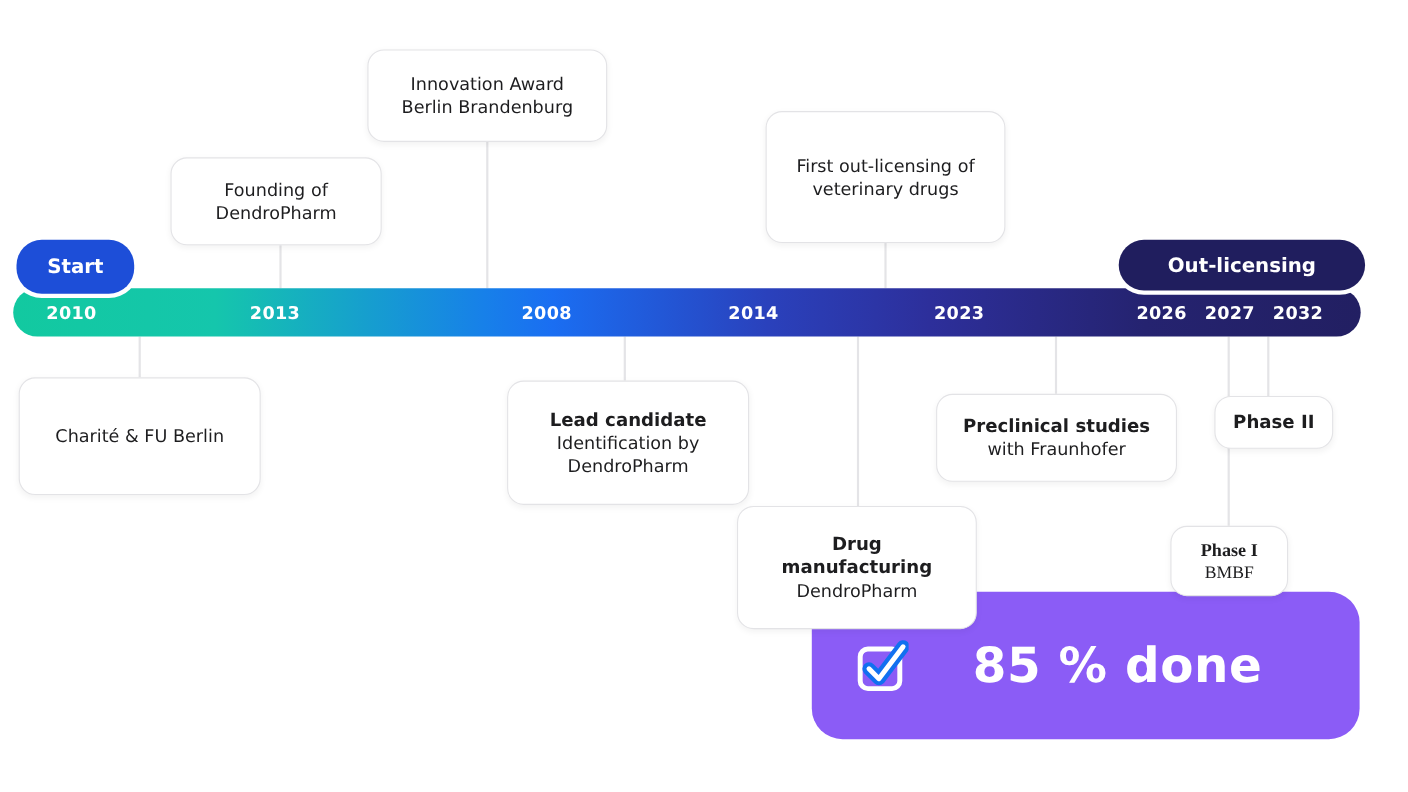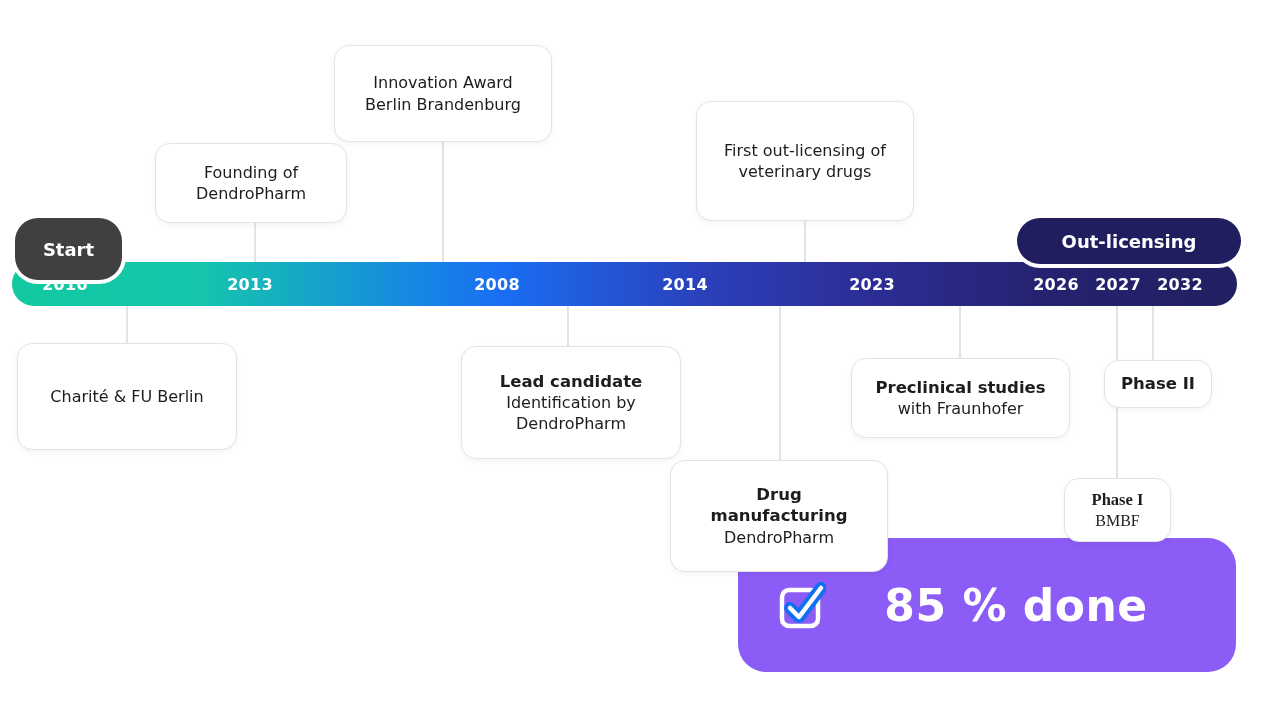--- a/index.html
+++ b/index.html
@@ -23,37 +23,37 @@
     color: #ffffff; font-weight: bold; font-size: 16px; letter-spacing: .3px;
     white-space: nowrap;
   }
   
   .pill {
     position: absolute; display: flex; align-items: center; justify-content: center;
     color: #fff; font-weight: bold; font-size: 18px;
     border-radius: 23px; box-shadow: 0 0 0 4px #ffffff; z-index: 4;
     white-space: nowrap;
   }
-  .pill-start { left: 15px; top: 218px; width: 107px; height: 62px; background: #404040; }
+  .pill-start { left: 15px; top: 218px; width: 107px; height: 49px; background: #1d4ed8; }
   .pill-out   { left: 1017px; top: 218px; width: 224px; height: 46px; background: #201e5e; }
   
   .connector { position: absolute; width: 2px; background: #e4e4e7; z-index: 1; }
   
   .callout {
     position: absolute; background: #ffffff;
     border: 1px solid #e3e3e6; border-radius: 15px;
     box-shadow: 0 2px 6px rgba(0,0,0,.05);
     display: flex; flex-direction: column; align-items: center; justify-content: center;
     text-align: center; color: #1d1d1f; font-size: 16px; line-height: 1.32;
     padding: 8px 13px; z-index: 5;
   }
   .callout .bold { font-weight: bold; font-size: 16.5px; }
   .callout .regular { font-weight: normal; }
   .co-founding    { left: 155px; top: 143px; width: 192px; height: 80px; }
-  .co-innovation  { left: 334px; top: 45px;  width: 218px; height: 97px; }
+  .co-innovation  { left: 334px; top: 45px;  width: 218px; height: 84px; }
   .co-firstout    { left: 696px; top: 101px; width: 218px; height: 120px; }
   .co-proof       { left: 17px;  top: 343px; width: 220px; height: 107px; }
   .co-lead        { left: 461px; top: 346px; width: 220px; height: 113px; }
   .co-drug        { left: 670px; top: 460px; width: 218px; height: 112px; }
   .co-drug .bold  { max-width: 160px; }
   .co-preclinical { left: 851px; top: 358px; width: 219px; height: 80px; }
   .co-phase2      { left: 1104px; top: 360px; width: 108px; height: 48px; }
   .co-phase1      { left: 1064px; top: 478px; width: 107px; height: 64px; font-family: Liberation Serif, serif; }
   
   .progress {

